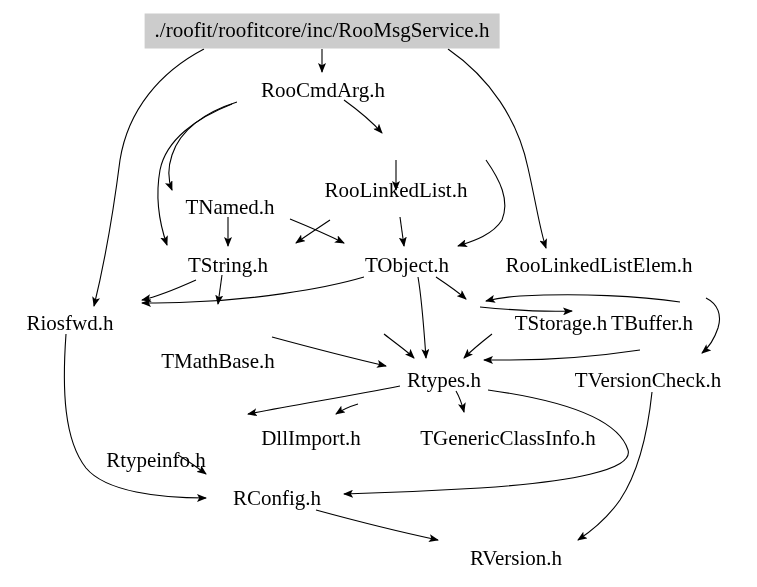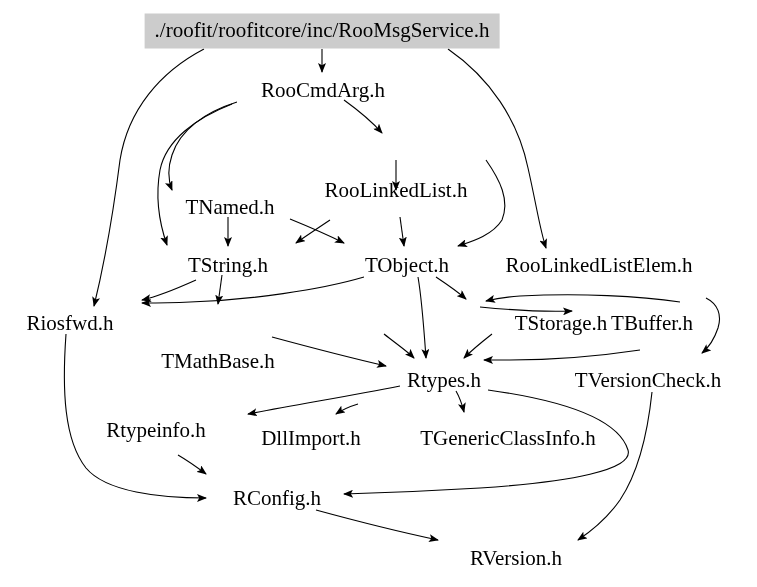--- a/index.html
+++ b/index.html
@@ -137,21 +137,21 @@
 
 
   <div class="node" style="left:517px; top:323px;margin-left:44px;">TStorage.h</div>
 
   <div class="node" style="left:652px; top:323px;">TBuffer.h</div>
 
   <div class="node" style="left:444px; top:380px;">Rtypes.h</div>
 
   <div class="node" style="left:648px; top:380px;">TVersionCheck.h</div>
 
-  <div class="node" style="left:156px; top:430px;">Rtypeinfo.h</div>
+  <div class="node" style="left:156px; top:460px;">Rtypeinfo.h</div>
 
   <div class="node" style="left:311px; top:438px;">DllImport.h</div>
 
   <div class="node" style="left:508px; top:438px;">TGenericClassInfo.h</div>
 
   <div class="node" style="left:277px; top:498px;">RConfig.h</div>
 
   <div class="node" style="left:516px; top:558px;">RVersion.h</div>
 
 </div>

